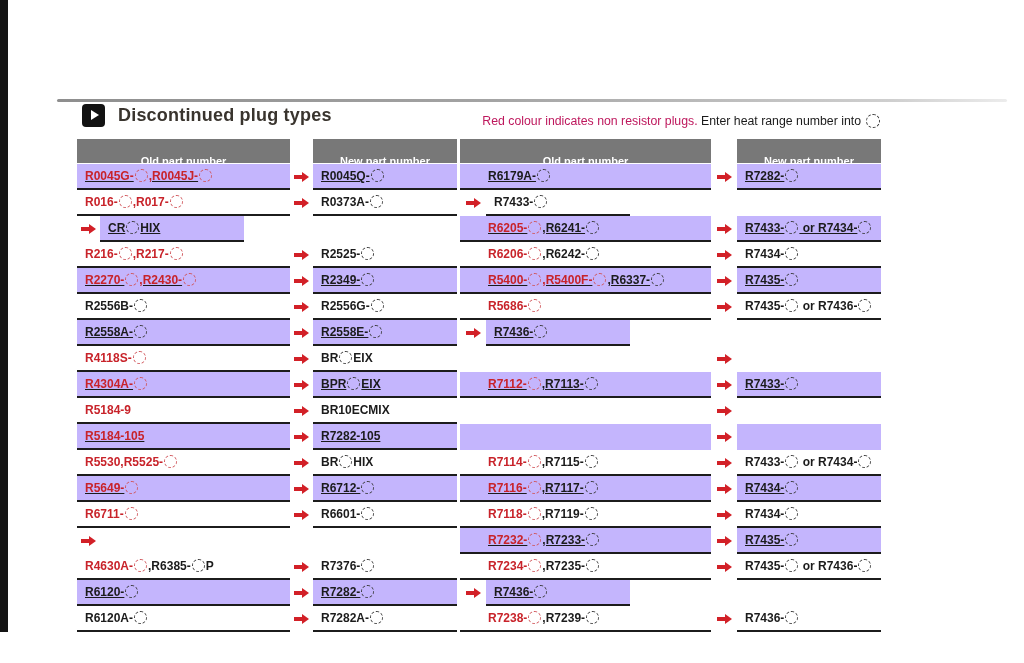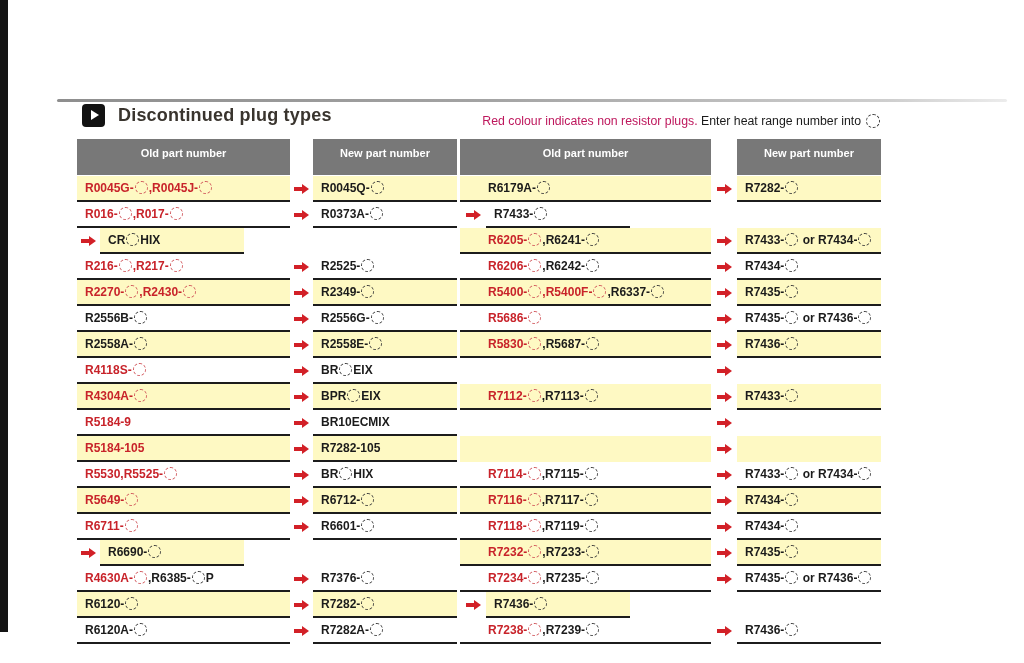--- a/index.html
+++ b/index.html
@@ -31,25 +31,25 @@
 
   .row{display:flex;}
   .cell{box-sizing:border-box;height:26px;line-height:24px;padding-left:8px;
         font-size:12px;font-weight:bold;white-space:nowrap;color:#1b1b1b;
         background-clip:padding-box;border-bottom:2px solid transparent;overflow:hidden;}
   .t1 .old{width:213px;} .t1 .gut{width:23px;} .t1 .new{width:144px;}
   .t2 .old{width:251px;padding-left:28px;} .t2 .gut{width:26px;} .t2 .new{width:144px;}
   .gut{box-sizing:border-box;height:26px;display:flex;align-items:center;justify-content:center;}
 
   .hdr-row{margin-bottom:1px;}
-  .hdr-row .cell{height:36px;line-height:20px;background:#787878;color:#ffffff;
-        font-size:11px;text-align:center;padding:4px;border-bottom:none;}
+  .hdr-row .cell{height:20px;line-height:20px;background:#787878;color:#ffffff;
+        font-size:11px;text-align:center;padding:12px;border-bottom:none;}
   .hdr-row .gut{height:20px;}
 
-  .shaded .cell{background:#fef9c3;}
+  .shaded .cell{background:#c4b5fd;text-decoration:underline;}
   .b-br .cell{border-bottom:2px solid #1c1c1c;}
   .b-pl .cell{border-bottom:2px solid transparent;}
   .b-no .cell{background:transparent;border-bottom:2px solid transparent;}
 
   .seg.sr{color:#c8232a;}
   .seg.sk{color:#1b1b1b;}
 
   .arrow{position:relative;width:15px;height:10px;display:block;}
   .arrow::before{content:"";position:absolute;left:0;top:3px;width:8px;height:4px;background:#d22027;}
   .arrow::after{content:"";position:absolute;left:8px;top:0;width:0;height:0;
@@ -171,21 +171,20 @@
       <div class="cell old"><span class="seg sr">R6711-</span><span class="circle r"></span></div>
       <div class="gut">
         <span class="arrow"></span>
       </div>
       <div class="cell new"><span class="seg sk">R6601-</span><span class="circle k"></span></div>
     </div>
     <div class="row shaded b-br">
       <div class="gut">
         <span class="arrow"></span>
       </div>
-      <div class="cell new"><span class="seg sk">R6690-</span><span class="circle k"></span></div>
     </div>
     <div class="row b-br">
       <div class="cell old"><span class="seg sr">R4630A-</span><span class="circle r"></span><span class="seg sk">,R6385-</span><span class="circle k"></span><span class="seg sk">P</span></div>
       <div class="gut">
         <span class="arrow"></span>
       </div>
       <div class="cell new"><span class="seg sk">R7376-</span><span class="circle k"></span></div>
     </div>
     <div class="row shaded b-br">
       <div class="cell old"><span class="seg sk">R6120-</span><span class="circle k"></span></div>
@@ -243,21 +242,20 @@
       <div class="cell new"><span class="seg sk">R7435-</span><span class="circle k"></span></div>
     </div>
     <div class="row b-br">
       <div class="cell old"><span class="seg sr">R5686-</span><span class="circle r"></span></div>
       <div class="gut">
         <span class="arrow"></span>
       </div>
       <div class="cell new"><span class="seg sk">R7435-</span><span class="circle k"></span><span class="seg sk"> or R7436-</span><span class="circle k"></span></div>
     </div>
     <div class="row shaded b-br">
-      <div class="cell old"><span class="seg sr">R5830-</span><span class="circle r"></span><span class="seg sk">,R5687-</span><span class="circle k"></span></div>
       <div class="gut">
         <span class="arrow"></span>
       </div>
       <div class="cell new"><span class="seg sk">R7436-</span><span class="circle k"></span></div>
     </div>
     <div class="row b-no">
       <div class="cell old"></div>
       <div class="gut">
         <span class="arrow"></span>
       </div>

